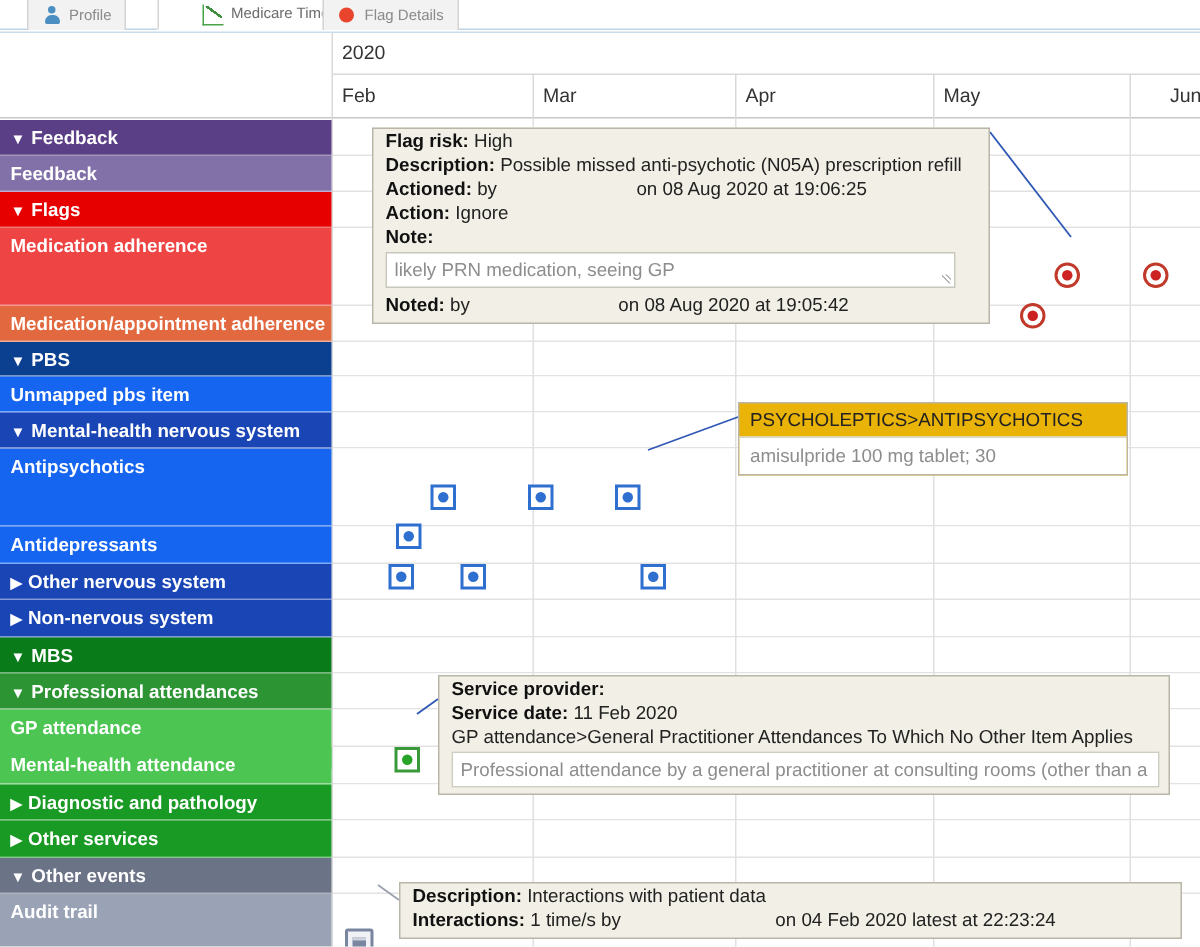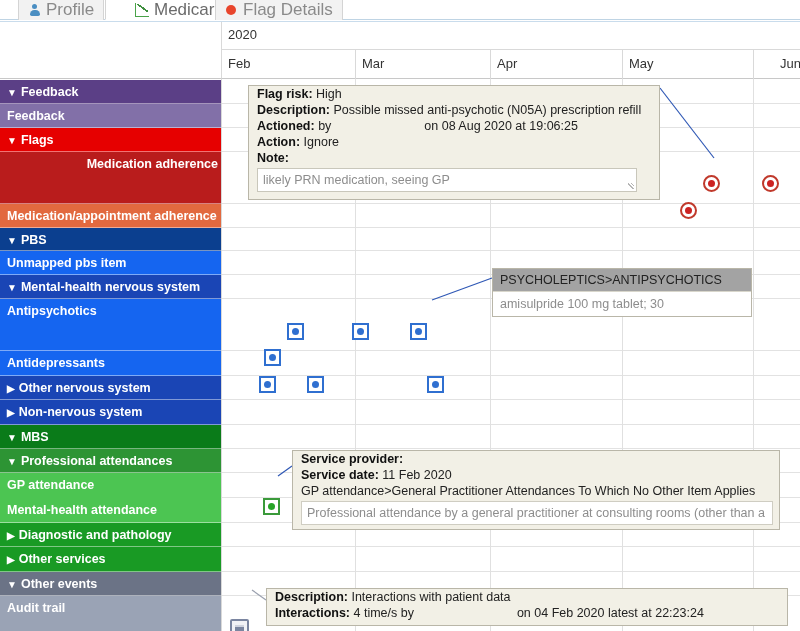--- a/index.html
+++ b/index.html
@@ -15,21 +15,21 @@
   .tabbar{
     position:absolute;left:0;top:0;width:800px;height:20px;
     background:#ffffff;
     border-bottom:1px solid #bfd4e4;
     box-sizing:border-box;
   }
   .tab{
     position:absolute;top:0;height:20px;box-sizing:border-box;
     display:flex;align-items:center;gap:5px;
     padding:0 9px;
-    font-size:17px;color:#8a8a8a;
+    font-size:10px;color:#8a8a8a;
     border-left:1px solid #d4d4d4;border-right:1px solid #d4d4d4;
     background:#f2f2f2;
     white-space:nowrap;
   }
   .tab.active{background:#ffffff;color:#6b6b6b;border-bottom:1px solid #ffffff;}
   #tab-profile{left:18px;}
   #tab-timeline{left:105px;padding-left:29px;}
   #tab-flag{left:215px;}
   .tab-ico{display:inline-block;width:13px;height:13px;position:relative;flex:0 0 auto;}
 
@@ -150,21 +150,21 @@
   .overlay{position:absolute;left:0;top:0;width:800px;height:631px;pointer-events:none;}
 
   
   .tip{
     position:absolute;box-sizing:border-box;
     background:#f2f0e6;border:1px solid #b9b6a8;
     font-size:12.5px;color:#222;line-height:16px;
     padding:0 6px 4px 8px;
   }
   .tip b{font-weight:bold;color:#111;}
-  .tip-white{background:#a3a3a3;}
+  .tip-white{background:#eab308;}
   .tline{white-space:nowrap;}
   .tnote{
     display:block;box-sizing:border-box;
     background:#ffffff;border:1px solid #c9c7bb;
     color:#8d8d8d;font-size:12.5px;
     padding:3px 5px;margin:2px 16px 3px 0;
     position:relative;
   }
   .tnote:after{
     content:"";position:absolute;right:2px;bottom:2px;width:6px;height:6px;
@@ -222,21 +222,21 @@
         <div class="month" style="left: 133px; width: 135px;">Mar</div>
         <div class="month" style="left: 268px; width: 132px;">Apr</div>
         <div class="month" style="left: 400px; width: 131px;">May</div>
         <div class="month" style="left: 531px; width: 68px; text-align: center;">Jun</div>
       </div>
 
     <div class="sidebar" id="sidebar">
         <div class="srow" style="top: 1px; height: 24px; line-height: 17px; background: rgb(91, 63, 134);"><span class="tri">▼</span><span>Feedback</span></div>
         <div class="srow" style="top: 25px; height: 24px; line-height: 17px; background: rgb(130, 112, 168);"><span>Feedback</span></div>
         <div class="srow" style="top: 49px; height: 24px; line-height: 17px; background: rgb(230, 0, 0);"><span class="tri">▼</span><span>Flags</span></div>
-        <div class="srow" style="top: 73px; height: 52px; line-height: 17px; background: #b91c1c; text-align: right;"><span>Medication adherence</span></div>
+        <div class="srow" style="top: 73px; height: 52px; line-height: 17px; background: #ef4444;"><span>Medication adherence</span></div>
         <div class="srow" style="top: 125px; height: 24px; line-height: 17px; background: rgb(226, 105, 63);"><span>Medication/appointment adherence</span></div>
         <div class="srow" style="top: 149px; height: 23px; line-height: 17px; background: rgb(11, 63, 143);"><span class="tri">▼</span><span>PBS</span></div>
         <div class="srow" style="top: 172px; height: 24px; line-height: 17px; background: rgb(21, 101, 240);"><span>Unmapped pbs item</span></div>
         <div class="srow" style="top: 220px; height: 52px; line-height: 17px; background: rgb(21, 101, 240);"><span>Antipsychotics</span></div>
         <div class="srow" style="top: 196px; height: 24px; line-height: 17px; background: rgb(26, 69, 181);"><span class="tri">▼</span><span>Mental-health nervous system</span></div>
         <div class="srow" style="top: 272px; height: 25px; line-height: 17px; background: rgb(21, 101, 240);"><span>Antidepressants</span></div>
         <div class="srow" style="top: 297px; height: 24px; line-height: 17px; background: rgb(26, 69, 181);"><span class="tri">▶</span><span>Other nervous system</span></div>
         <div class="srow" style="top: 321px; height: 25px; line-height: 17px; background: rgb(26, 69, 181);"><span class="tri">▶</span><span>Non-nervous system</span></div>
         <div class="srow" style="top: 346px; height: 24px; line-height: 17px; background: rgb(10, 123, 25);"><span class="tri">▼</span><span>MBS</span></div>
         <div class="srow" style="top: 370px; height: 24px; line-height: 17px; background: rgb(45, 148, 52);"><span class="tri">▼</span><span>Professional attendances</span></div>
@@ -311,20 +311,26 @@
       <span>on 08 Aug 2020 at 19:06:25</span>
     </div>
     <div class="tline">
       <b>Action:</b>
       <span>Ignore</span>
     </div>
     <div class="tline">
       <b>Note:</b>
     </div>
     <div class="tnote">likely PRN medication, seeing GP</div>
+    <div class="tline">
+      <b>Noted:</b>
+      <span>by</span>
+      <span class="sp-gap2"></span>
+      <span>on 08 Aug 2020 at 19:05:42</span>
+    </div>
   </div>
 
   <div class="tip tip-white" id="tip-psy">
     <div class="ttl">PSYCHOLEPTICS&gt;ANTIPSYCHOTICS</div>
     <div class="sub">amisulpride 100 mg tablet; 30</div>
   </div>
 
   <div class="tip" id="tip-gp">
     <div class="tline">
       <b>Service provider:</b>
@@ -338,19 +344,19 @@
     <div class="desc">Professional attendance by a general practitioner at consulting rooms (other than a</div>
   </div>
 
   <div class="tip" id="tip-audit">
     <div class="tline">
       <b>Description:</b>
       <span>Interactions with patient data</span>
     </div>
     <div class="tline">
       <b>Interactions:</b>
-      <span>4 time/s by</span>
+      <span>1 time/s by</span>
       <span class="sp-gap3"></span>
       <span>on 04 Feb 2020 latest at 22:23:24</span>
     </div>
   </div>
 
 </div>
 
 </body></html>

